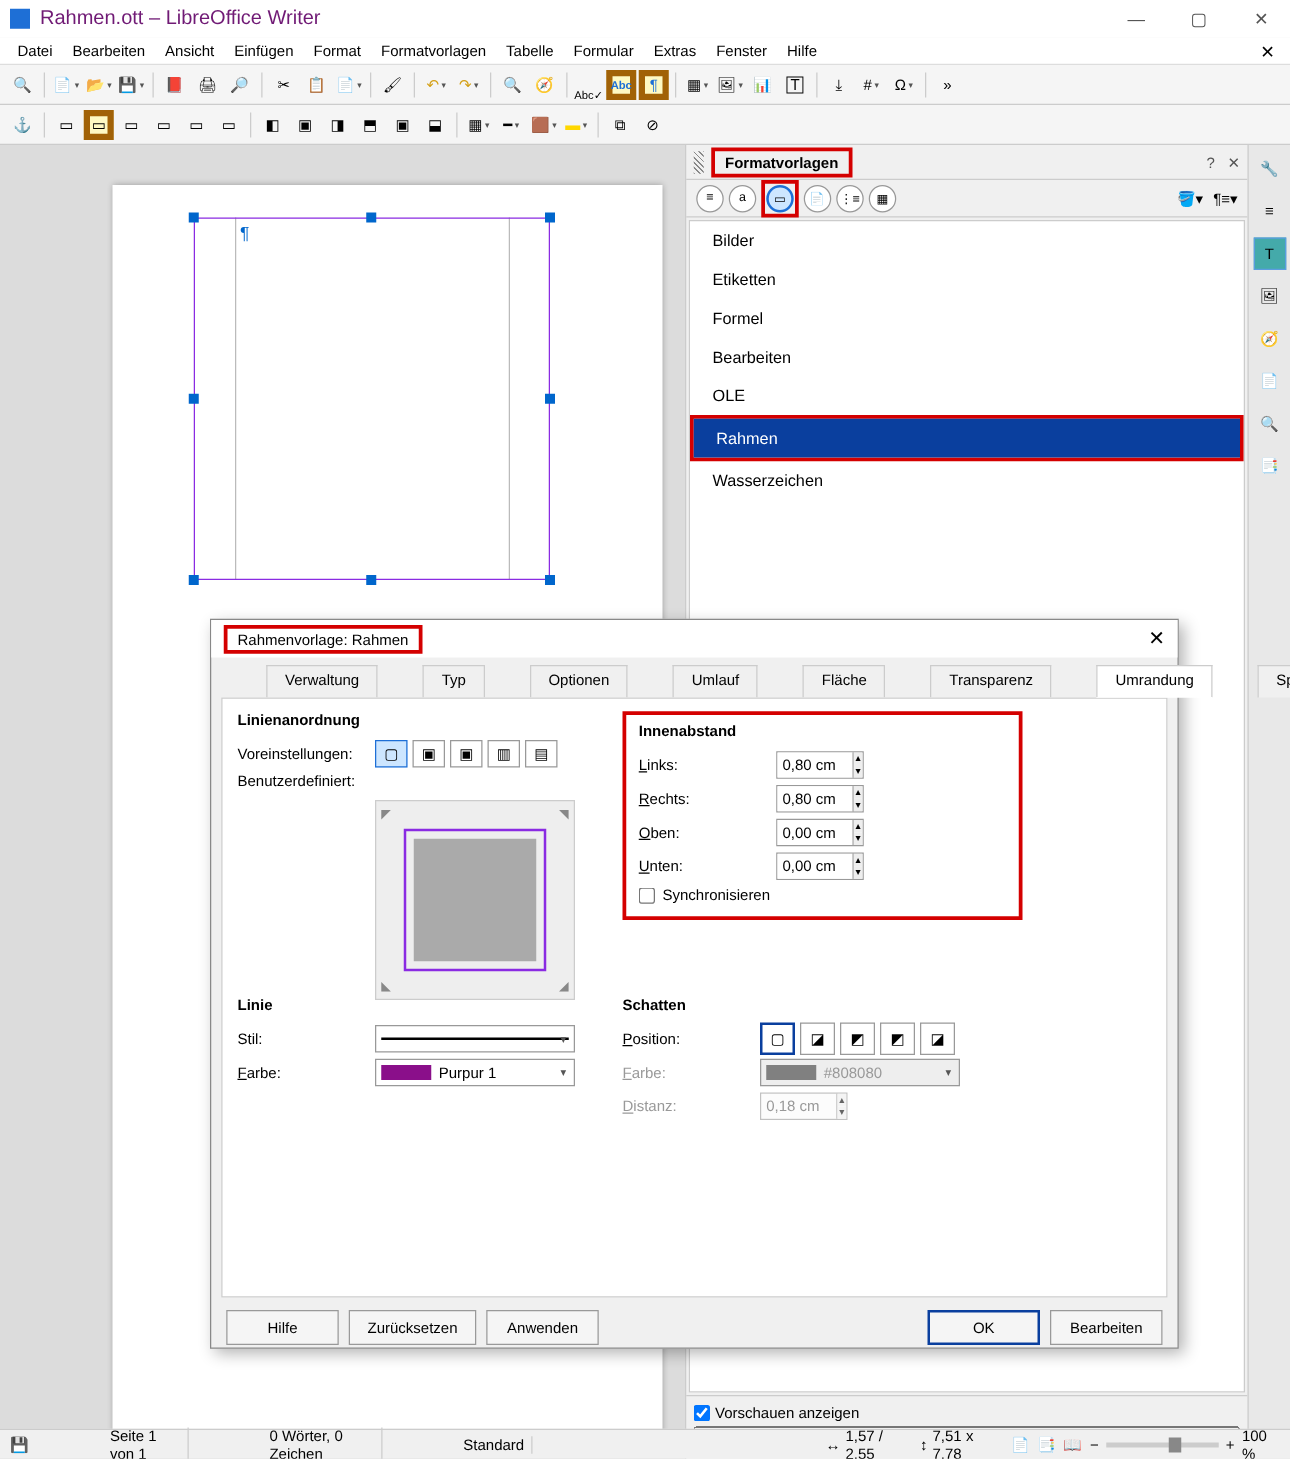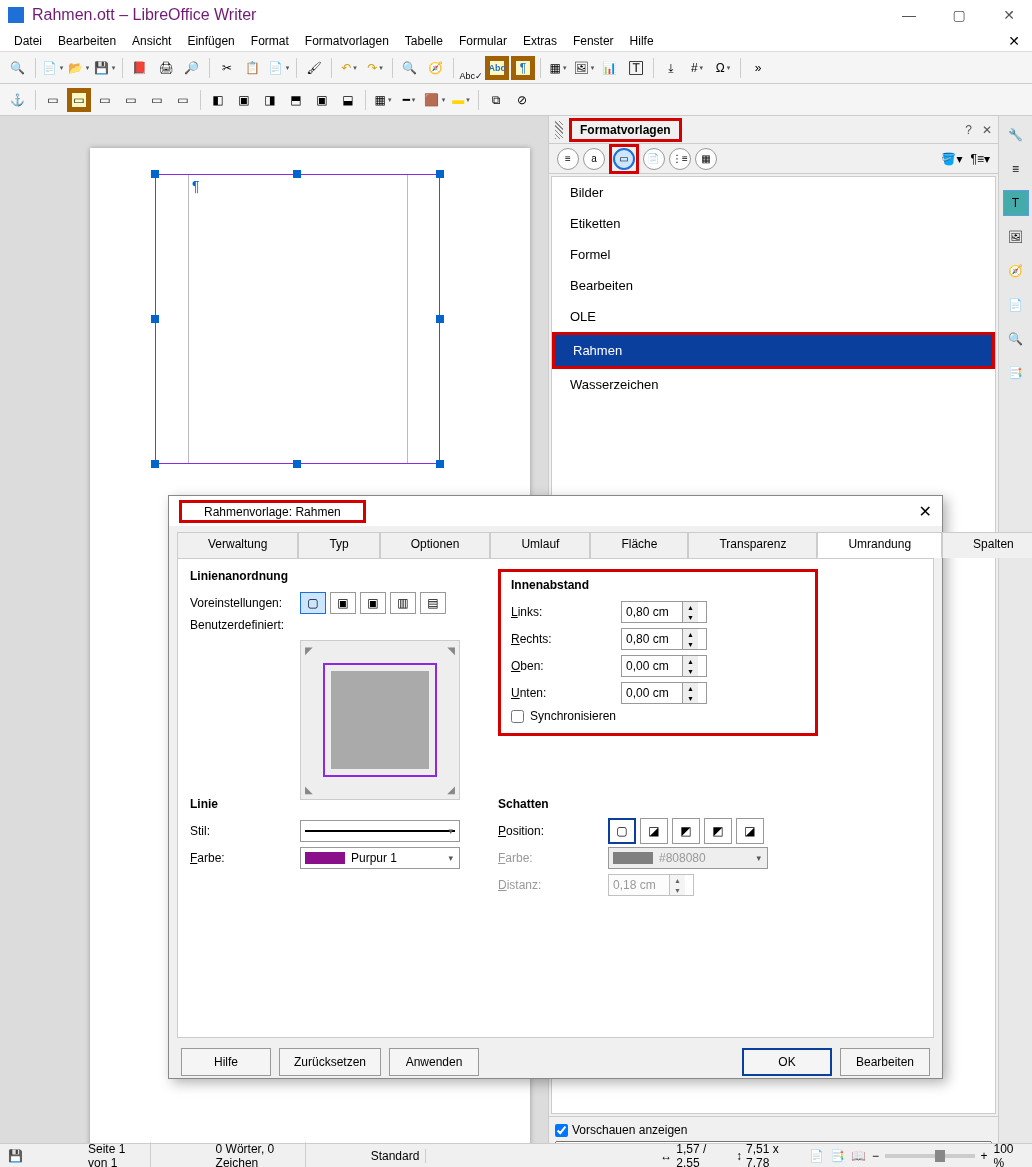--- a/index.html
+++ b/index.html
@@ -53,36 +53,36 @@
 .sb-footer { padding: 6px; border-top: 1px solid #ccc; }
 .sb-footer label { font-size: 12px; display:flex; align-items:center; gap:4px; margin-bottom:4px;}
 .sb-footer select { width: 100%; height: 22px; }
 .sidebar-strip { width: 34px; background: #e8e8e8; border-left: 1px solid #ccc; display:flex; flex-direction:column; align-items:center; padding-top:6px; gap:8px;}
 .strip-btn { width:26px; height:26px; display:flex;align-items:center;justify-content:center; }
 .strip-btn.active { background:#cde6ff; border:1px solid #5a9de0;}
 
 
 .dialog { position: absolute; left: 168px; top: 495px; width: 775px; height: 584px; background: #f0f0f0; border: 1px solid #888; box-shadow: 4px 4px 12px rgba(0,0,0,0.3); z-index: 100; }
 .dlg-title { height: 30px; display: flex; align-items: center; padding: 0 10px; background:#fff; }
-.dlg-title-hl { border: 3px solid #d40000; padding: 1px 22px; font-size:13px;}
+.dlg-title-hl { border: 3px solid #d40000; padding: 1px 8px; font-size:13px;}
 .dlg-close { margin-left: auto; font-size: 16px; cursor: default; }
 .dlg-tabs { display: flex; height: 26px; margin: 6px 8px 0 8px; }
-.dlg-tab { padding: 4px 30px; border: 1px solid #ccc; background: #f0f0f0; cursor: default; font-size:12px; border-bottom:none;}
+.dlg-tab { padding: 4px 14px; border: 1px solid #ccc; background: #f0f0f0; cursor: default; font-size:12px; border-bottom:none;margin-left:36px;}
 .dlg-tab.active { background: #fff; border-bottom: 1px solid #fff; position:relative; z-index:2;}
 .dlg-body { background: #fff; margin: 0 8px; border: 1px solid #ccc; height: 480px; padding: 12px; position:relative;}
 
 .section-label { font-weight: 600; font-size: 12px; margin-bottom: 8px; }
 .col-left { position: absolute; left: 12px; top: 10px; width: 300px; }
 .col-right { position: absolute; left: 320px; top: 10px; width: 320px; }
 .hl-box { border: 3px solid #d40000; padding: 6px 10px 10px 10px; }
 
 .row { display: flex; align-items: center; margin: 3px 0; height: 24px; }
 .row label { width: 110px; font-size: 12px; }
 .row .underline { text-decoration: underline; }
-.spinner { display:flex; align-items:center; border:1px solid #999; height:22px; width:86px; }
+.spinner { display:flex; align-items:center; border:1px solid #999; height:22px; width:70px; }
 .spinner input { border:none; width:60px; height:100%; padding:0 4px; font-size:12px; outline:none; }
 .spinner .spin-btns { width:16px; height:100%; display:flex; flex-direction:column; border-left:1px solid #999;}
 .spinner .spin-btns span { flex:1; display:flex;align-items:center;justify-content:center; font-size:7px; background:#eee; cursor:default;}
 .checkbox-row { display:flex; align-items:center; gap:6px; margin-top:4px;}
 
 .preset-btns { display:flex; gap:4px; }
 .preset-btn { width:26px; height:22px; border:1px solid #999; background:#fff; display:flex;align-items:center;justify-content:center; cursor:default;}
 .preset-btn.active { background:#cde6ff; border:1px solid #1e6fd6;}
 
 .border-preview { width:160px; height:160px; background:#eee; margin:8px 0 0 0; position:relative; border:1px solid #ccc;}

